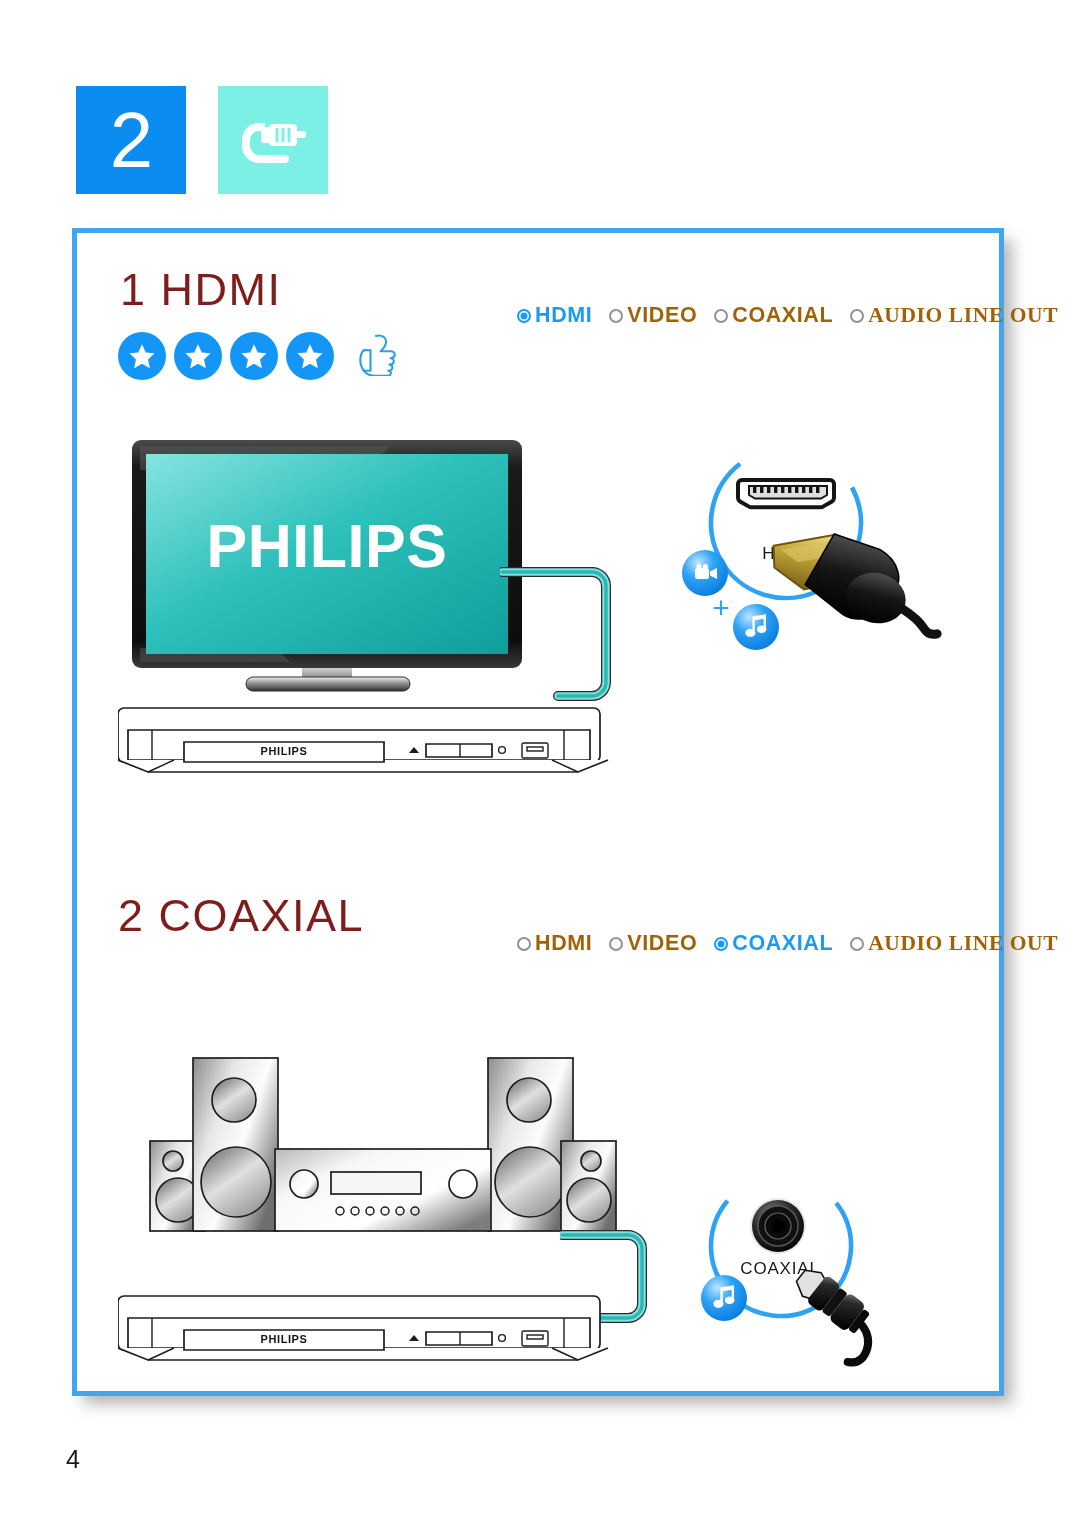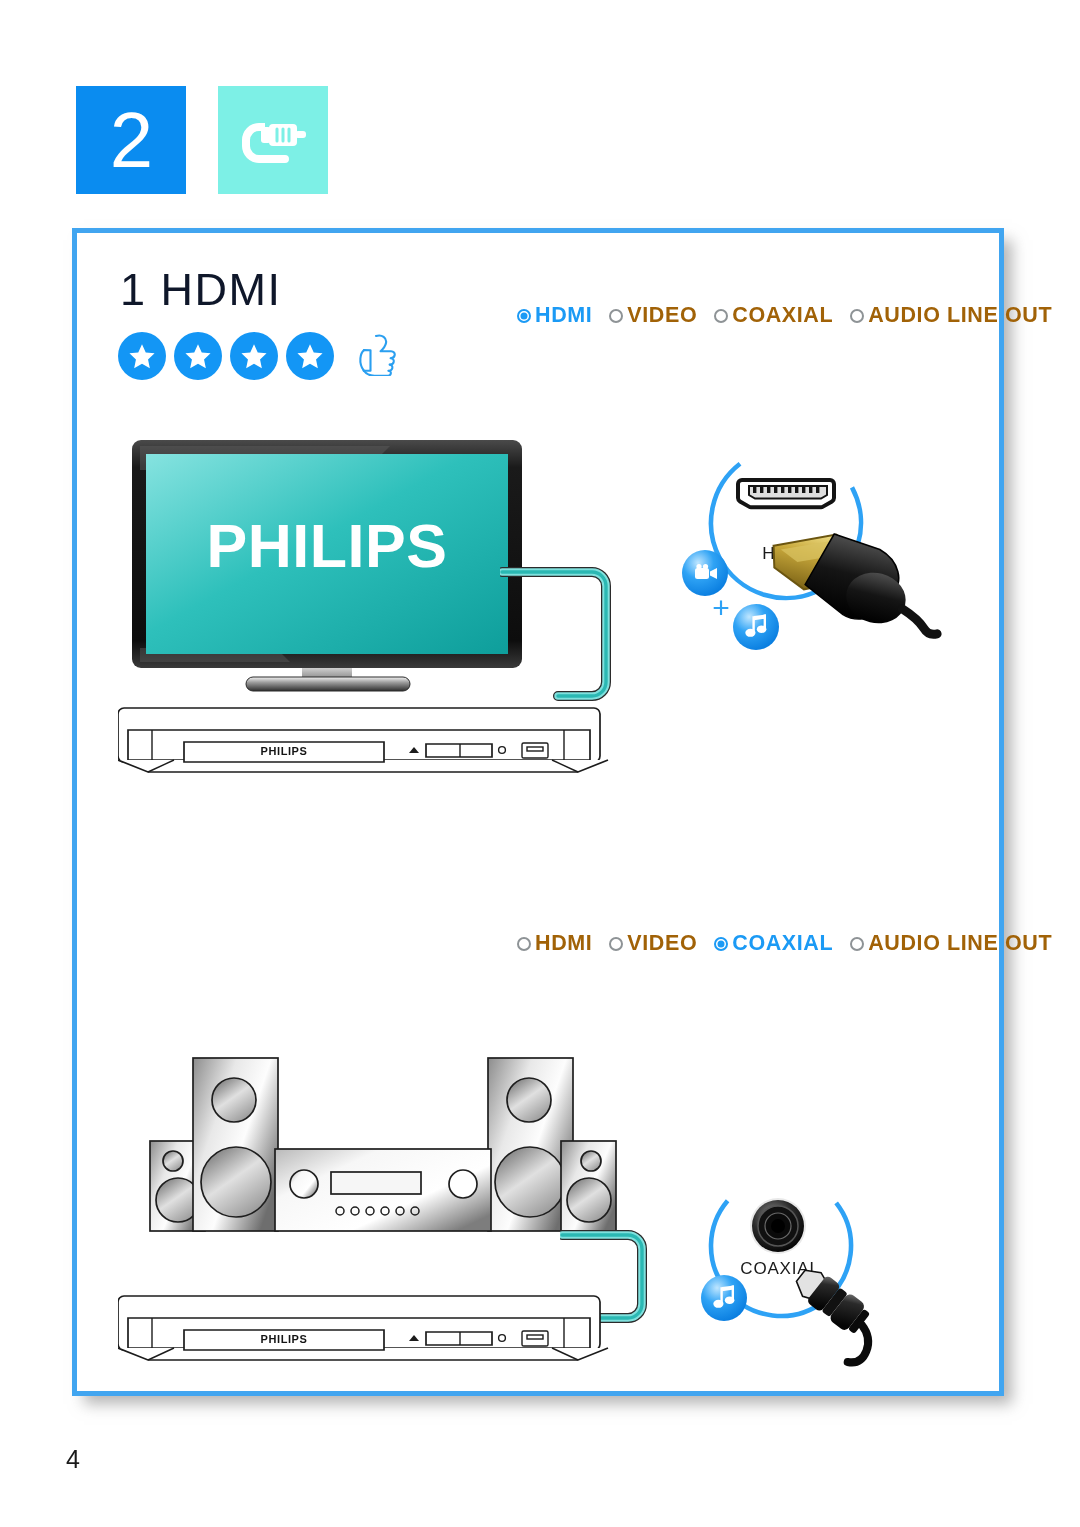--- a/index.html
+++ b/index.html
@@ -34,21 +34,21 @@
     width:932px;height:1168px;
     background:#ffffff;
     border:5px solid #41a5f0;
     box-sizing:border-box;
     box-shadow:10px 10px 14px -2px rgba(120,120,120,.55);
   }
 
   
   .sec-title{
     position:absolute;
-    font-size:45px;font-weight:400;color:#0f172a;
+    font-size:45px;font-weight:400;color:#7f1d1d;
     letter-spacing:1.5px;white-space:nowrap;
     font-family:"Liberation Sans", sans-serif;
   }
   #hdmi-title{left:120px;top:264px;}
   #coax-title{left:118px;top:890px;}
 
   
   .rating{position:absolute;left:118px;top:332px;display:flex;align-items:center;gap:8px;}
   .star-dot{width:48px;height:48px;border-radius:50%;background:#1396f5;
     display:flex;align-items:center;justify-content:center;}
@@ -57,21 +57,21 @@
   
   .legend{
     position:absolute;display:flex;align-items:center;
     font-size:21.5px;font-weight:700;letter-spacing:.6px;
     font-family:"Liberation Sans", sans-serif;
     white-space:nowrap;
   }
   #legend-hdmi{left:517px;top:303px;}
   #legend-coax{left:517px;top:931px;}
   .legend .opt{display:flex;align-items:center;margin-right:17px;}
-  .legend .opt:last-child{margin-right:0;}
+  .legend .opt:last-child{margin-right:0;font-family:Liberation Serif, serif;}
   .radio{
     width:14px;height:14px;border-radius:50%;
     border:2px solid #8e9396;box-sizing:border-box;
     margin-right:4px;flex:none;position:relative;background:#fff;
   }
   .opt.on .radio{border-color:#1b9af5;}
   .opt.on .radio::after{
     content:"";position:absolute;left:50%;top:50%;
     width:7px;height:7px;border-radius:50%;background:#1b9af5;
     transform:translate(-50%,-50%);
@@ -311,20 +311,21 @@
         <line x1="460" y1="72" x2="434" y2="60"></line>
         <rect x="404" y="43" width="26" height="15" rx="1.6"></rect>
         <rect x="409" y="47" width="16" height="4"></rect>
         <circle cx="384" cy="50" r="3.4"></circle>
       </g>
       <path d="M296 47 l5 6 h-10 z" fill="#1c1c1c"></path>
       <text x="166" y="55" text-anchor="middle" fill="#141414" font-family="Liberation Sans, sans-serif" font-size="11" font-weight="700" letter-spacing="0.6">PHILIPS</text>
     </svg>
   </div>
 
+  <div class="sec-title" id="coax-title">2 COAXIAL</div>
 
   <div class="legend" id="legend-coax">
     <span class="opt">
       <span class="radio"></span>
       <span class="lbl">HDMI</span>
     </span>
     <span class="opt">
       <span class="radio"></span>
       <span class="lbl">VIDEO</span>
     </span>

